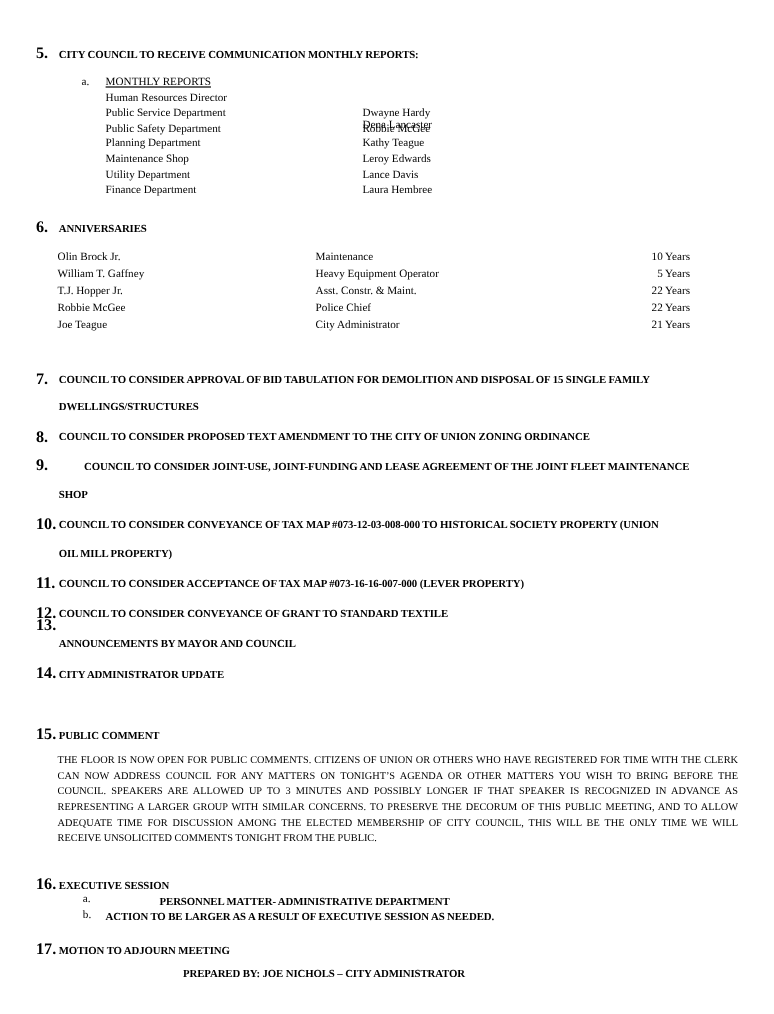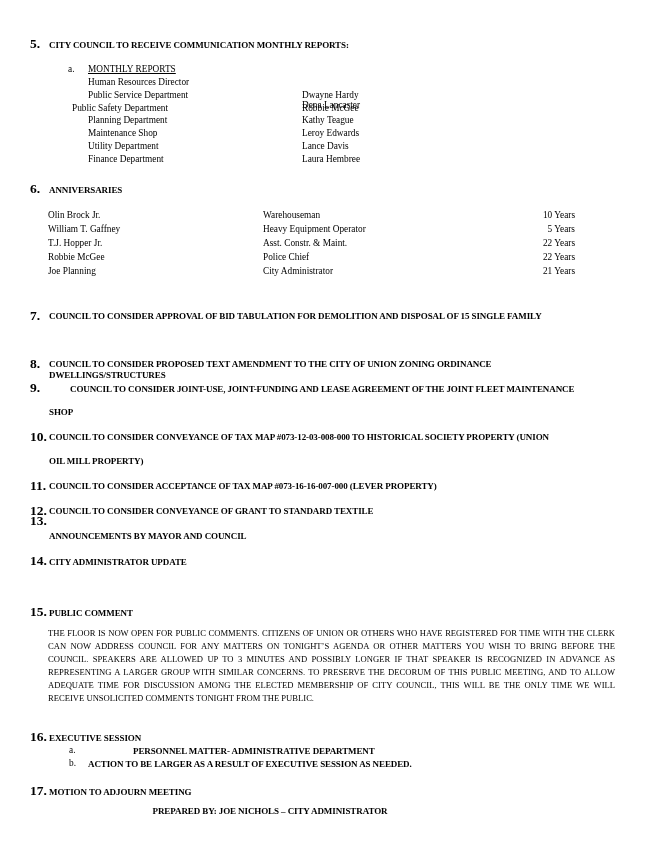--- a/index.html
+++ b/index.html
@@ -21,56 +21,56 @@
 <div class="abs hd" style="left:49px;top:40px;">CITY COUNCIL TO RECEIVE COMMUNICATION MONTHLY REPORTS:</div>
 
 <div class="abs txt" style="left:68px;top:64px;">a.</div>
 <div class="abs txt u" style="left:88px;top:64px;">MONTHLY REPORTS</div>
 
 <div>
   <div class="abs txt" style="left:88px;top:77px;">Human Resources Director</div>
   <div class="abs txt" style="left:302px;top:77px;margin-top:23px;">Dena Lancaster</div>
   <div class="abs txt" style="left:88px;top:90px;">Public Service Department</div>
   <div class="abs txt" style="left:302px;top:90px;">Dwayne Hardy</div>
-  <div class="abs txt" style="left:72px;top:103px;text-align:center;">Public Safety Department</div>
+  <div class="abs txt" style="left:88px;top:103px;text-align:center;">Public Safety Department</div>
   <div class="abs txt" style="left:302px;top:103px;">Robbie McGee</div>
   <div class="abs txt" style="left:88px;top:115px;">Planning Department</div>
   <div class="abs txt" style="left:302px;top:115px;">Kathy Teague</div>
   <div class="abs txt" style="left:88px;top:128px;">Maintenance Shop</div>
   <div class="abs txt" style="left:302px;top:128px;">Leroy Edwards</div>
   <div class="abs txt" style="left:88px;top:141px;">Utility Department</div>
   <div class="abs txt" style="left:302px;top:141px;">Lance Davis</div>
   <div class="abs txt" style="left:88px;top:154px;">Finance Department</div>
   <div class="abs txt" style="left:302px;top:154px;">Laura Hembree</div>
 </div>
 
 <div class="abs num" style="left:30px;top:181px;">6.</div>
 <div class="abs hd" style="left:49px;top:185px;">ANNIVERSARIES</div>
 
 <div>
   <div class="abs txt" style="left:48px;top:210px;">Olin Brock Jr.</div>
-  <div class="abs txt" style="left:263px;top:210px;">Warehouseman</div>
+  <div class="abs txt" style="left:263px;top:210px;">Maintenance</div>
   <div class="abs txt" style="right:70px;top:210px;">10 Years</div>
   <div class="abs txt" style="left:48px;top:224px;">William T. Gaffney</div>
   <div class="abs txt" style="left:263px;top:224px;">Heavy Equipment Operator</div>
   <div class="abs txt" style="right:70px;top:224px;">5 Years</div>
   <div class="abs txt" style="left:48px;top:238px;">T.J. Hopper Jr.</div>
   <div class="abs txt" style="left:263px;top:238px;">Asst. Constr. &amp; Maint.</div>
   <div class="abs txt" style="right:70px;top:238px;">22 Years</div>
   <div class="abs txt" style="left:48px;top:252px;">Robbie McGee</div>
   <div class="abs txt" style="left:263px;top:252px;">Police Chief</div>
   <div class="abs txt" style="right:70px;top:252px;">22 Years</div>
-  <div class="abs txt" style="left:48px;top:266px;">Joe Planning</div>
+  <div class="abs txt" style="left:48px;top:266px;">Joe Teague</div>
   <div class="abs txt" style="left:263px;top:266px;">City Administrator</div>
   <div class="abs txt" style="right:70px;top:266px;">21 Years</div>
 </div>
 
 <div class="abs num" style="left:30px;top:308px;">7.</div>
 <div class="abs hd" style="left:49px;top:311px;">COUNCIL TO CONSIDER APPROVAL OF BID TABULATION FOR DEMOLITION AND DISPOSAL OF 15 SINGLE FAMILY</div>
-<div class="abs hd" style="left:49px;top:334px;margin-top:36px;">DWELLINGS/STRUCTURES</div>
+<div class="abs hd" style="left:49px;top:334px;">DWELLINGS/STRUCTURES</div>
 
 <div class="abs num" style="left:30px;top:356px;">8.</div>
 <div class="abs hd" style="left:49px;top:359px;">COUNCIL TO CONSIDER PROPOSED TEXT AMENDMENT TO THE CITY OF UNION ZONING ORDINANCE</div>
 
 <div class="abs num" style="left:30px;top:380px;">9.</div>
 <div class="abs hd" style="left:31px;top:384px;margin-left:39px;">COUNCIL TO CONSIDER JOINT-USE, JOINT-FUNDING AND LEASE AGREEMENT OF THE JOINT FLEET MAINTENANCE</div>
 <div class="abs hd" style="left:49px;top:407px;">SHOP</div>
 
 <div class="abs num" style="left:30px;top:429px;">10.</div>
 <div class="abs hd" style="left:49px;top:432px;">COUNCIL TO CONSIDER CONVEYANCE OF TAX MAP #073-12-03-008-000 TO HISTORICAL SOCIETY PROPERTY (UNION</div>

